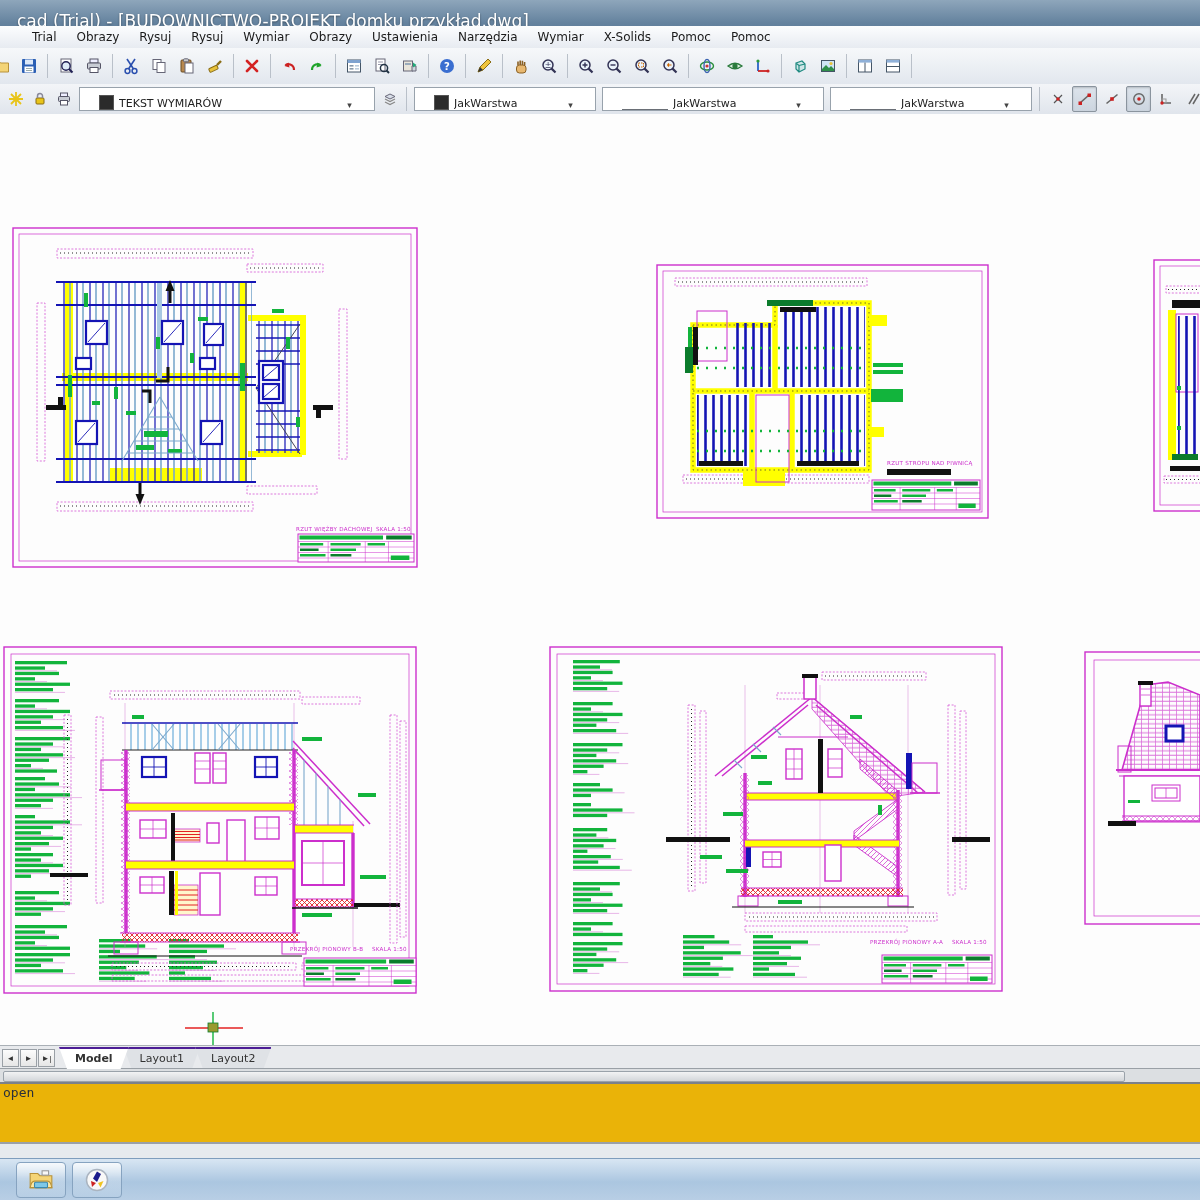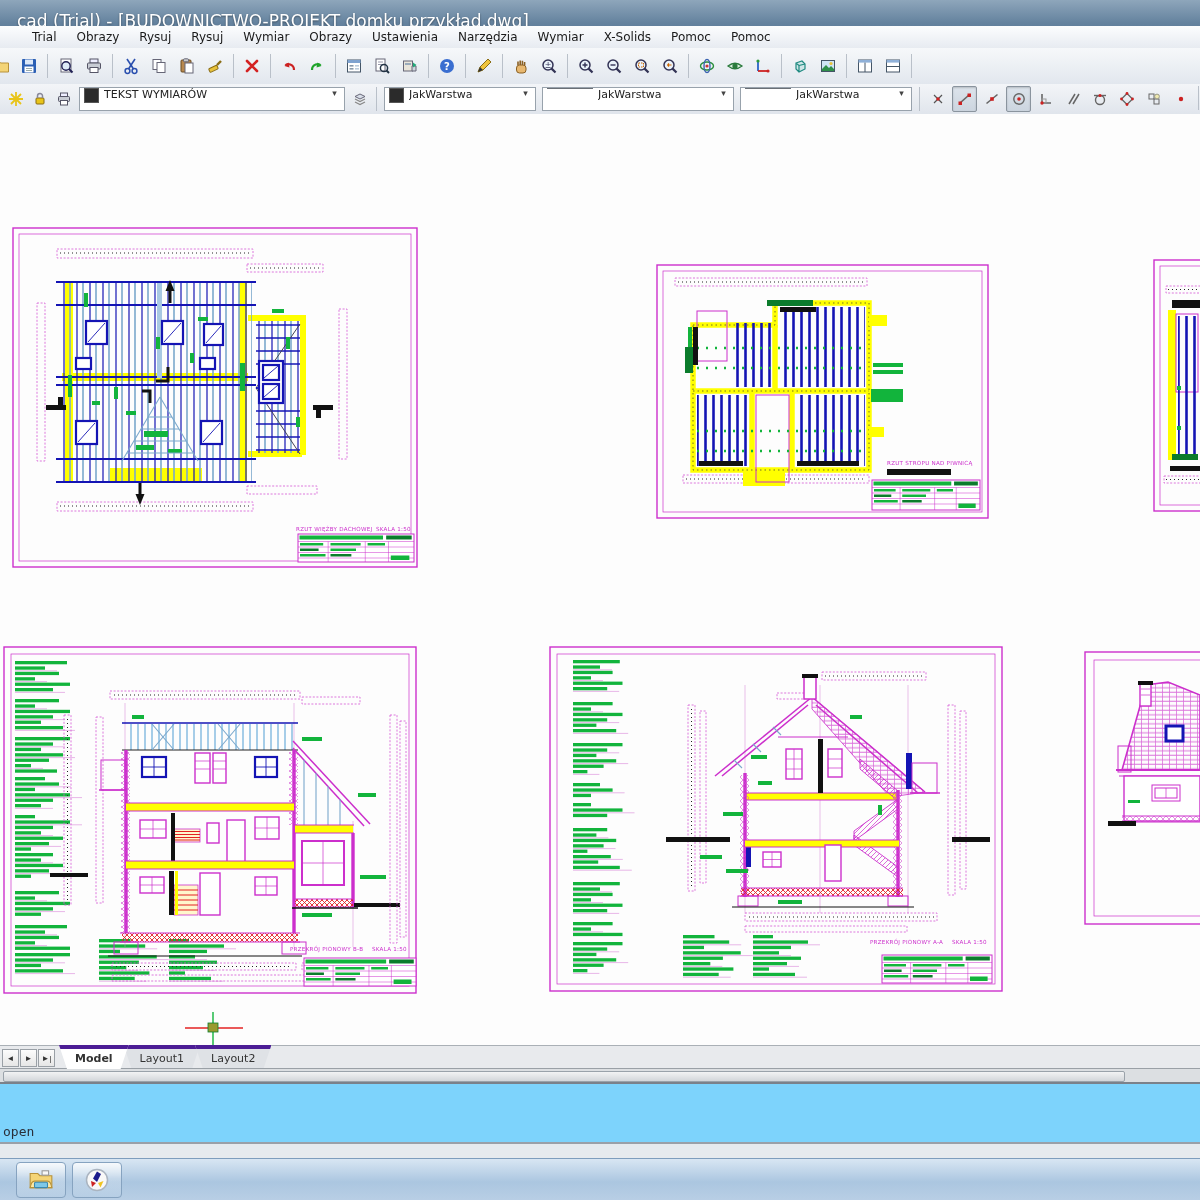--- a/index.html
+++ b/index.html
@@ -20,22 +20,22 @@
   .toolbar2{position:absolute;top:84px;left:0;right:0;height:30px;
     background:linear-gradient(#f3f5f8,#e0e5ec);border-bottom:1px solid #c6ccd4;
     display:flex;align-items:center;padding-left:4px;overflow:hidden}
   .tbtn{width:26px;height:28px;border:1px solid transparent;background:transparent;
     display:flex;align-items:center;justify-content:center;padding:0;margin:0 1px;flex:0 0 auto}
   .ticon{width:18px;height:18px;display:block}
   .ticon svg{width:100%;height:100%;display:block}
   .tsep{width:1px;height:24px;background:#b9c0c9;margin:0 4px;display:inline-block;flex:0 0 auto}
   .small-btn{width:22px;height:24px}
   .small-btn .ticon{width:16px;height:16px}
-  .combo{height:22px;background:#fff;border:1px solid #98a2ac;display:flex;align-items:flex-start;
-    font-size:11px;color:#222;padding:0 4px;gap:5px;margin:0 3px;flex:0 0 auto}
+  .combo{height:22px;background:#fff;border:1px solid #98a2ac;display:flex;align-items:flex-end;
+    font-size:11px;color:#222;padding:0 19px;gap:5px;margin:0 3px;flex:0 0 auto}
   .combo-text{flex:1;white-space:nowrap;overflow:hidden}
   .combo-arrow{font-size:9px;color:#444;width:11px;text-align:center}
   .chip{width:13px;height:13px;background:#2b2b2b;border:1px solid #555;display:inline-block;flex:0 0 auto}
   .ltline{width:46px;height:0;border-top:1.6px solid #6a6f76;display:inline-block;flex:0 0 auto}
   .spacer{flex:1}
   .sbtn{width:25px;height:26px}
   .sbtn .ticon{width:16px;height:16px}
   .sbtn.pressed{border:1px solid #8a949e;border-radius:2px;
     background:linear-gradient(#dde4ec,#ccd5df);box-shadow:inset 0 1px 2px rgba(0,0,0,.18)}
   
@@ -64,29 +64,29 @@
   .winm{fill:#fff;stroke:#cc2fcc;stroke-width:1.4}
   .nvx{stroke:#1414b4;stroke-width:.9}
   .crx{stroke:#cc2fcc;stroke-width:.7}
   
   .tabbar{position:absolute;top:1045px;left:0;right:0;height:23px;background:#e8eaed;
     border-top:1px solid #aab0b6;display:flex;align-items:flex-end;padding-left:2px}
   .navbtn{width:17px;height:18px;background:linear-gradient(#fcfcfc,#e6e6e6);
     border:1px solid #9aa0a6;font-size:8px;display:flex;align-items:center;justify-content:center;
     margin:0 1px 2px 0;color:#333;padding:0}
   .tab{height:20px;line-height:20px;padding:0 16px;font-size:11px;color:#333;background:#dfe2e6;
-    clip-path:polygon(0 0,100% 0,calc(100% - 8px) 100%,8px 100%);margin-left:-5px;border-top:4px solid #4c1d95}
+    clip-path:polygon(0 0,100% 0,calc(100% - 8px) 100%,8px 100%);margin-left:-5px;border-top:2px solid #4c1d95}
   .tab.active{background:#fff;font-weight:bold;z-index:2}
   .hscroll{position:absolute;top:1068px;left:0;right:0;height:14px;background:#dcdfe2;
     border-top:1px solid #9aa0a6;border-bottom:1px solid #9aa0a6;display:flex;align-items:center}
   .hthumb{height:9px;width:1120px;margin-left:3px;background:linear-gradient(#f2f3f4,#d3d6da);
     border:1px solid #9aa2aa;border-radius:2px}
-  .cmdline{position:absolute;top:1082px;left:0;right:0;height:58px;background:#7dd3fc;
+  .cmdline{position:absolute;top:1082px;left:0;right:0;height:58px;background:#eab308;
     border-top:2px solid #7b818a;border-bottom:2px solid #9aa0a8;
-    display:flex;flex-direction:column;justify-content:flex-end}
+    display:flex;flex-direction:column;}
   .cmd-text{font-family:"DejaVu Sans Mono","Liberation Mono",monospace;font-size:13px;
     color:#2a2f3a;padding:1px 3px 3px}
   .statusbar{position:absolute;top:1144px;left:0;right:0;height:14px;background:#e6eaee}
   .taskbar{position:absolute;top:1158px;left:0;right:0;height:42px;
     background:linear-gradient(#d8e6f3,#abc6e0 55%,#b9cfe5);border-top:1px solid #7e9dbd}
   .taskbtn{position:absolute;top:3px;width:50px;height:36px;border:1px solid #86a3c0;border-radius:4px;
     background:linear-gradient(rgba(255,255,255,.8),rgba(255,255,255,.25) 45%,rgba(185,208,230,.45));
     display:flex;align-items:center;justify-content:center;padding:0}
   .taskbtn svg{width:26px;height:24px}
 </style>

